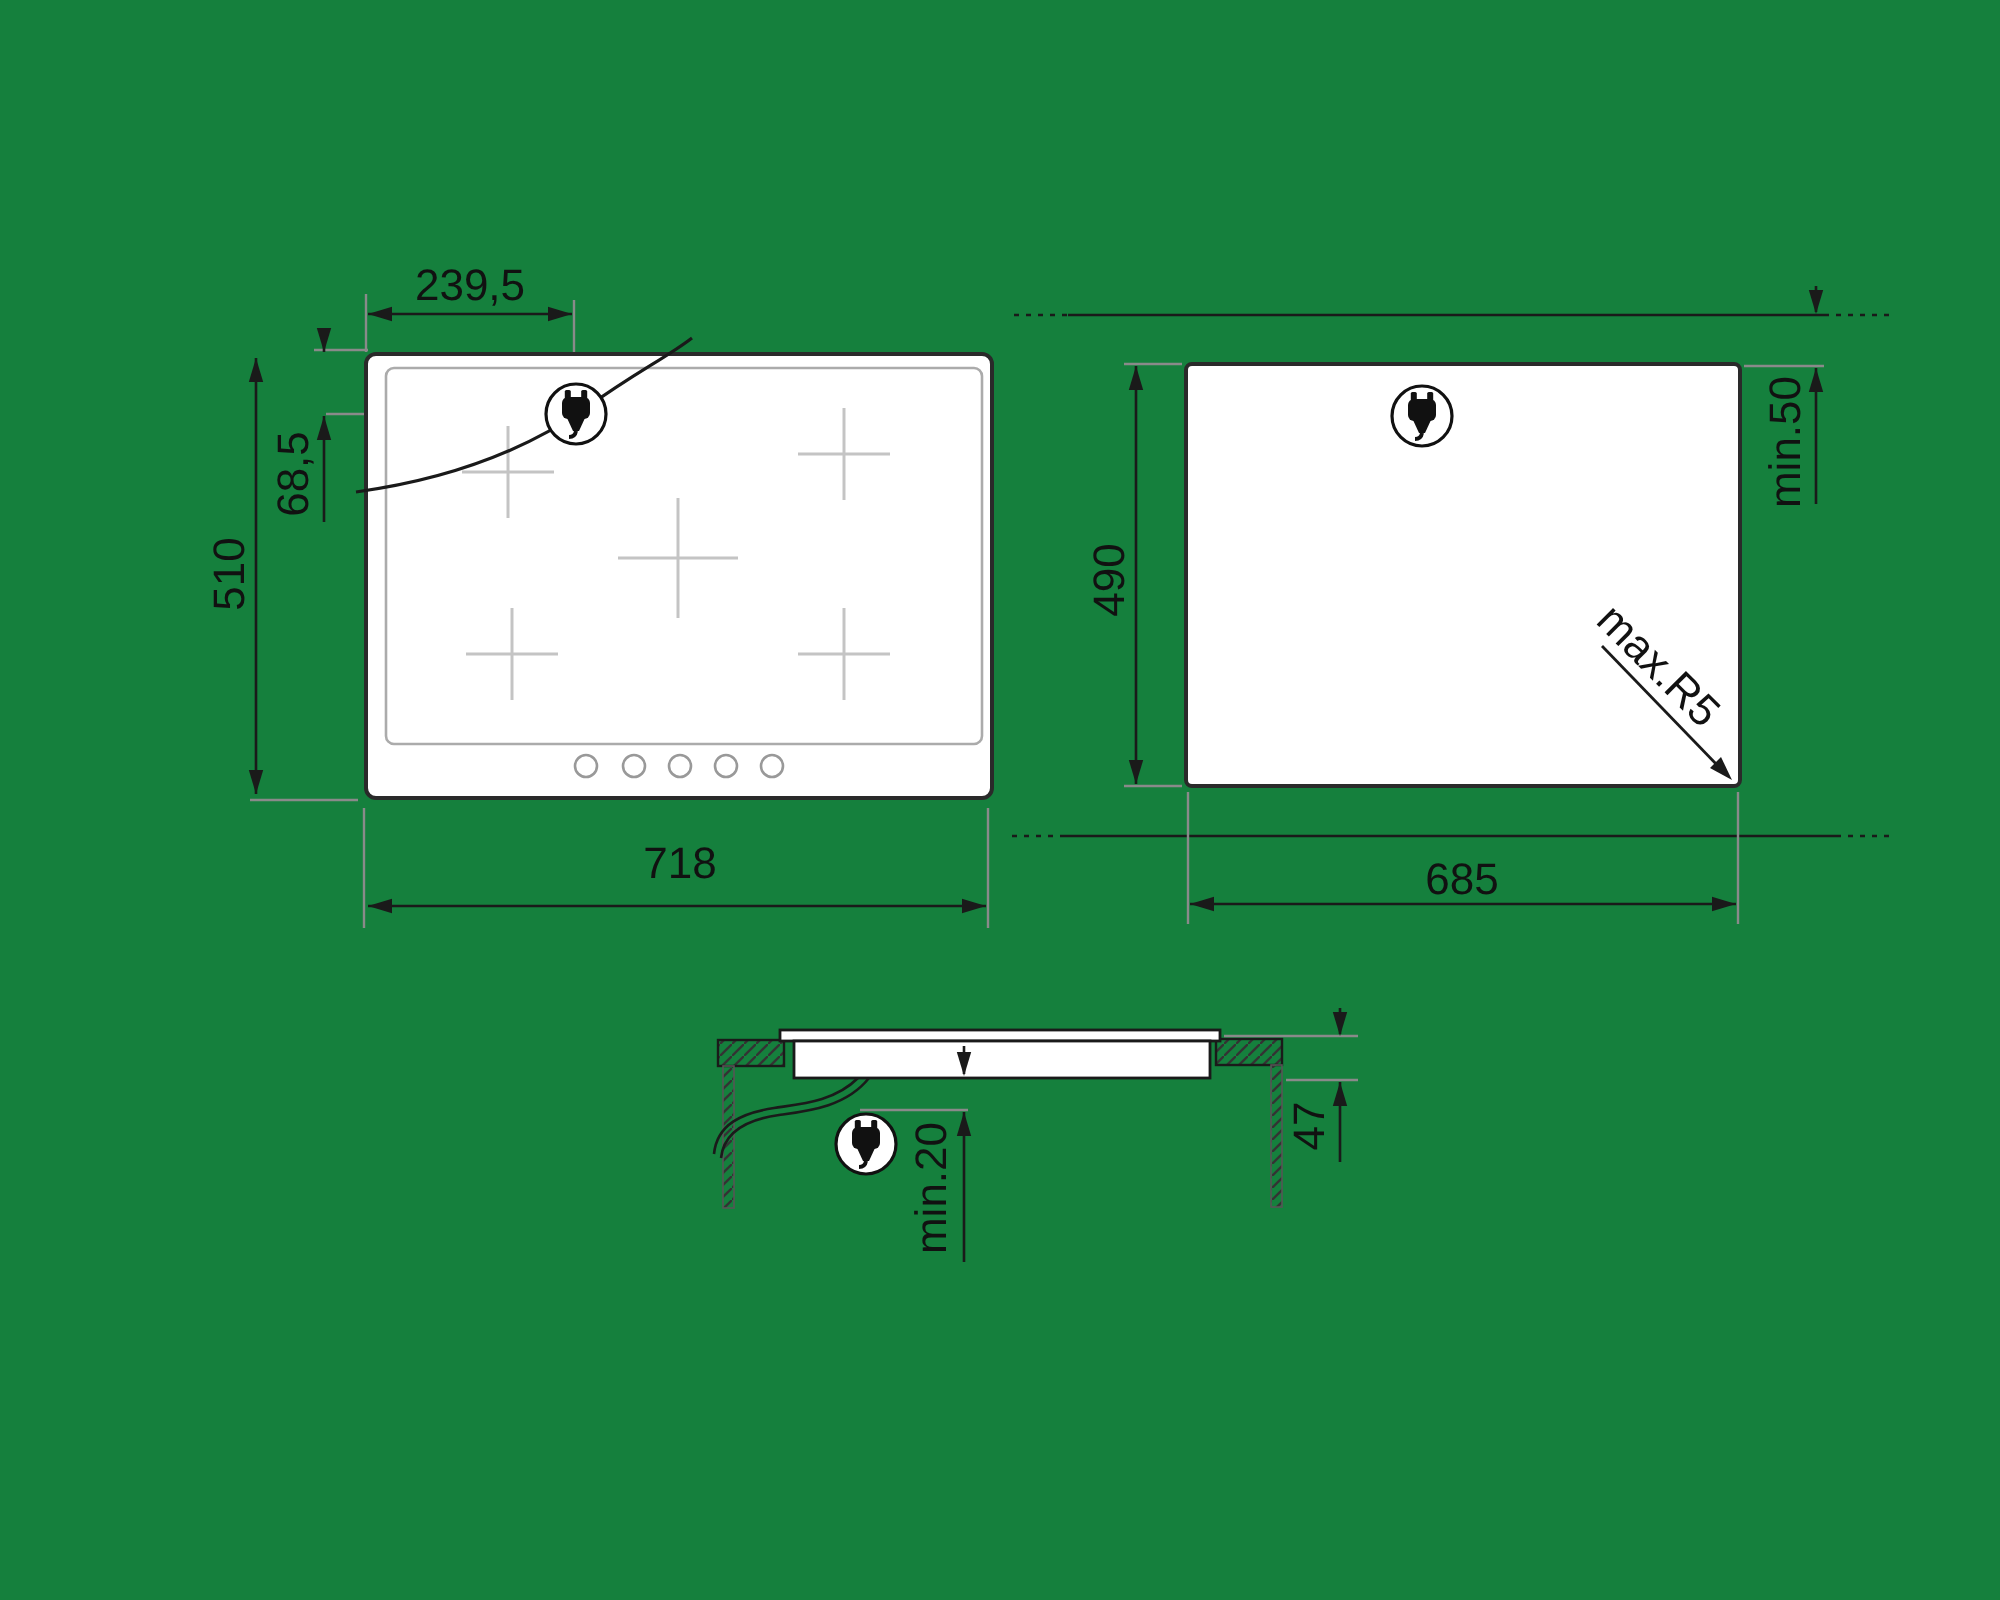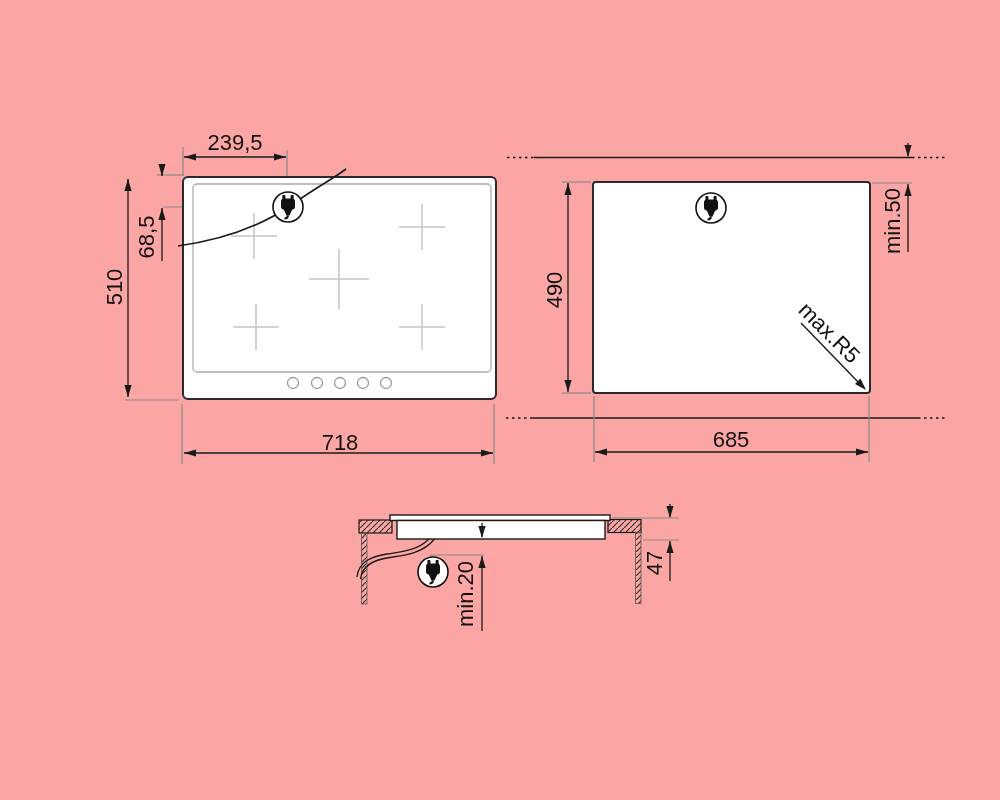--- a/index.html
+++ b/index.html
@@ -1,17 +1,17 @@
 <!DOCTYPE html>
 <html><head>
 <meta charset="utf-8">
 <style>
   html,body{margin:0;padding:0;background:#ffffff;}
   #stage{
-    position:relative;width:1000px;height:800px;background:#fca5a5;overflow:hidden;
+    position:relative;width:1000px;height:800px;background:#15803d;overflow:hidden;
     font-family:"Liberation Sans", sans-serif;
   }
   #drawing{position:absolute;left:0;top:0;}
   .dim-label{
     position:absolute;color:#111;font-size:22px;line-height:1;white-space:nowrap;
     transform:translate(-50%,-50%);
   }
   .rot-ccw{transform:translate(-50%,-50%) rotate(-90deg);}
   .rot-45{transform:translate(-50%,-50%) rotate(45deg);}
 </style>
@@ -193,21 +193,21 @@
       </g>
     </g>
   </svg>
 
   <div class="dim-label" style="left:235px;top:143px;">239,5</div>
 
   <div class="dim-label rot-ccw" style="left:115px;top:287px;">510</div>
 
   <div class="dim-label rot-ccw" style="left:147px;top:237px;">68,5</div>
 
-  <div class="dim-label" style="left:340px;top:443px;">718</div>
+  <div class="dim-label" style="left:340px;top:432px;">718</div>
 
   <div class="dim-label rot-ccw" style="left:555px;top:290px;">490</div>
 
   <div class="dim-label" style="left:731px;top:440px;">685</div>
 
   <div class="dim-label rot-ccw" style="left:893px;top:221px;">min.50</div>
 
   <div class="dim-label rot-45" style="left:829px;top:333px;">max.R5</div>
 
   <div class="dim-label rot-ccw" style="left:655px;top:563px;">47</div>

